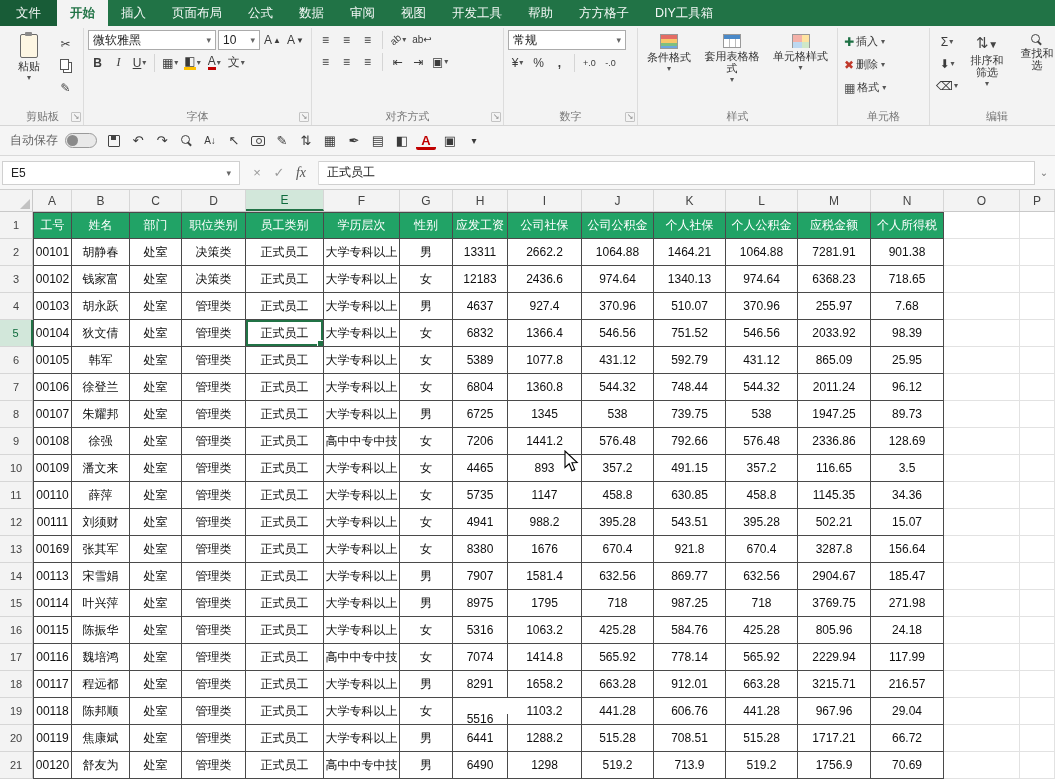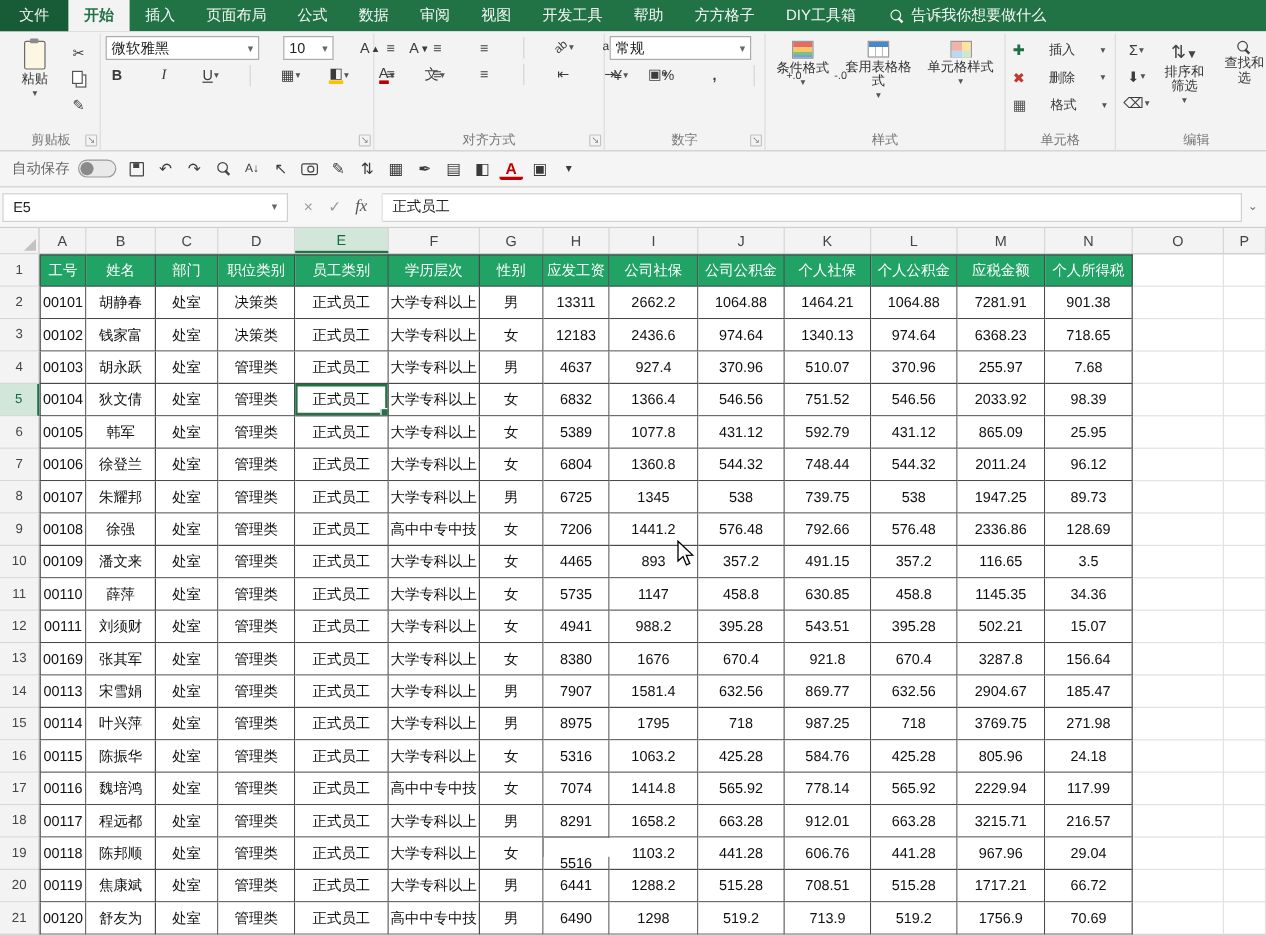--- a/index.html
+++ b/index.html
@@ -20,21 +20,21 @@
   .rgroup { display:flex; flex-direction:column; border-right:1px solid #dcdcdc; padding:2px 4px 0 4px; position:relative; flex:0 0 auto; }
   .rg-content { flex:1; display:flex; gap:4px; align-items:flex-start; }
   .rg-label { height:17px; font-size:11px; color:#777; display:flex; align-items:center; justify-content:center; }
   .launcher { position:absolute; right:2px; bottom:3px; font-size:8px; line-height:8px; color:#888; border:1px solid #c3c3c3; width:10px; height:10px; text-align:center; border-radius:1px; }
   .bigbtn { display:flex; flex-direction:column; align-items:center; justify-content:flex-start; gap:2px; padding:4px 4px 2px; border-radius:2px; min-width:46px; }
   .bb-label { font-size:11px; color:#333; text-align:center; line-height:12px; max-width:58px; }
   .dd { font-size:8px; color:#555; line-height:8px; }
   .mini-col { display:flex; flex-direction:column; gap:3px; padding-top:4px; }
   .mbtn { min-width:19px; height:19px; display:inline-flex; align-items:center; justify-content:center; font-size:12px; color:#3b3b3b; border-radius:2px; padding:0 2px; }
   .mbtn .dd { margin-left:1px; }
-  .rowline { display:flex; align-items:center; gap:20px; }
+  .rowline { display:flex; align-items:center; gap:2px; }
   .combo { background:#fff; border:1px solid #ababab; height:20px; display:flex; align-items:center; justify-content:space-between; padding:0 4px; font-size:12px; color:#222; }
   .vsep { width:1px; height:18px; background:#d5d5d5; margin:0 3px; }
   .b { font-weight:bold; } .i { font-style:italic; font-family:"Liberation Serif",serif; }
   .u span:first-child { text-decoration:underline; }
   .colbar-red { border-bottom:3px solid #c00000; line-height:11px; }
   .colbar-yellow { border-bottom:3px solid #ffc000; line-height:11px; }
   .sup { font-size:8px; margin-left:1px; }
   .rot { display:inline-block; transform:rotate(-40deg); font-size:10px; }
 
   
@@ -114,24 +114,20 @@
         <div class="tab">页面布局</div>
         <div class="tab">公式</div>
         <div class="tab">数据</div>
         <div class="tab">审阅</div>
         <div class="tab">视图</div>
         <div class="tab">开发工具</div>
         <div class="tab">帮助</div>
         <div class="tab">方方格子</div>
         <div class="tab">DIY工具箱</div>
       </div>
-    <div class="tab-search">
-      <span class="i-mag"></span>
-      <span>告诉我你想要做什么</span>
-    </div>
   </div>
 
   <div class="ribbon">
 
     <div class="rgroup" style="width:82px">
       <div class="rg-content">
         <div class="bigbtn">
           <span class="i-clipboard"></span>
           <span class="bb-label">粘贴</span>
           <span class="dd">▾</span>
@@ -187,20 +183,23 @@
           <span class="mbtn">
               <span class="colbar-red">A</span>
               <span class="dd">▾</span>
             </span>
           <span class="mbtn">
               <span>文</span>
               <span class="dd">▾</span>
             </span>
         </div>
       </div>
+      <div class="rg-label">
+          <span>字体</span>
+        </div>
       <span class="launcher">↘</span>
     </div>
 
     <div class="rgroup" style="width:192px">
       <div class="rg-content" style="flex-direction:column;gap:3px">
         <div class="rowline">
           <span class="mbtn">≡</span>
           <span class="mbtn">≡</span>
           <span class="mbtn">≡</span>
           <span class="vsep"></span>

